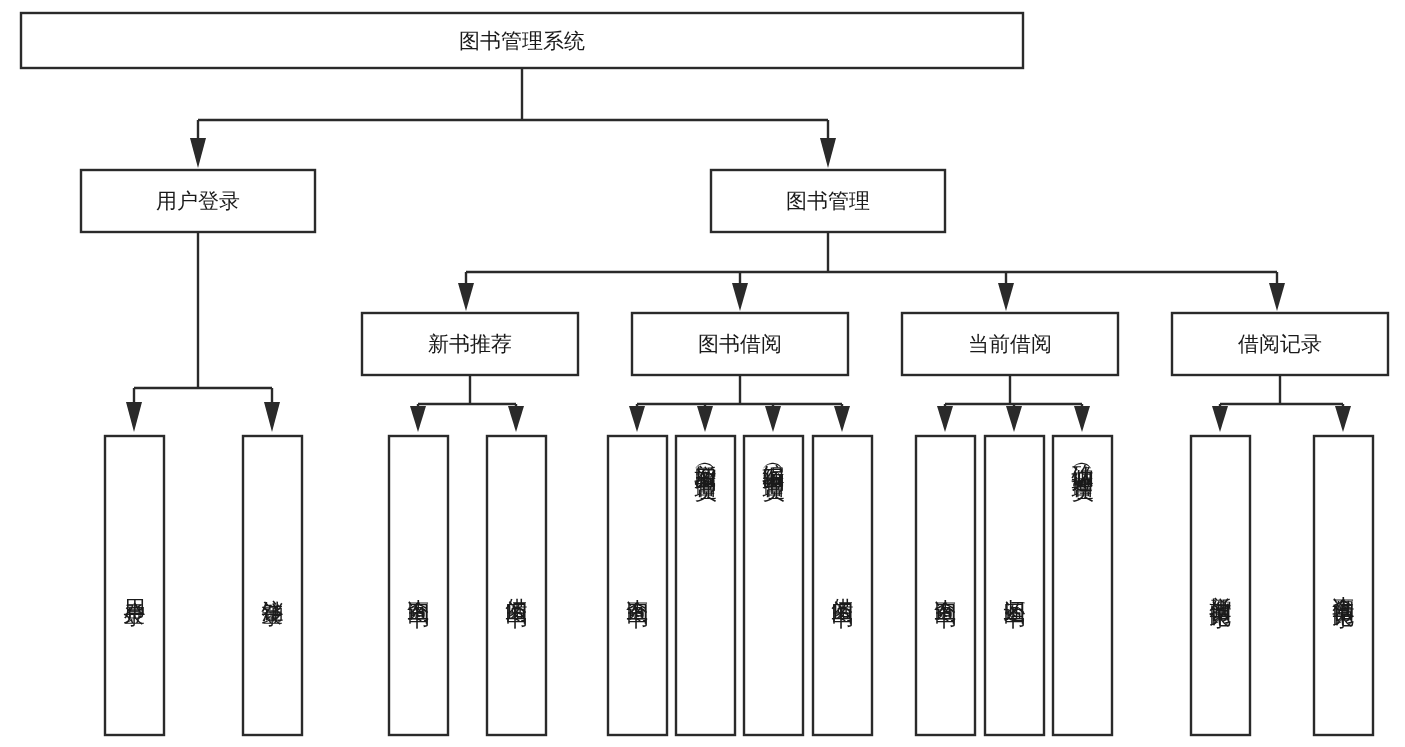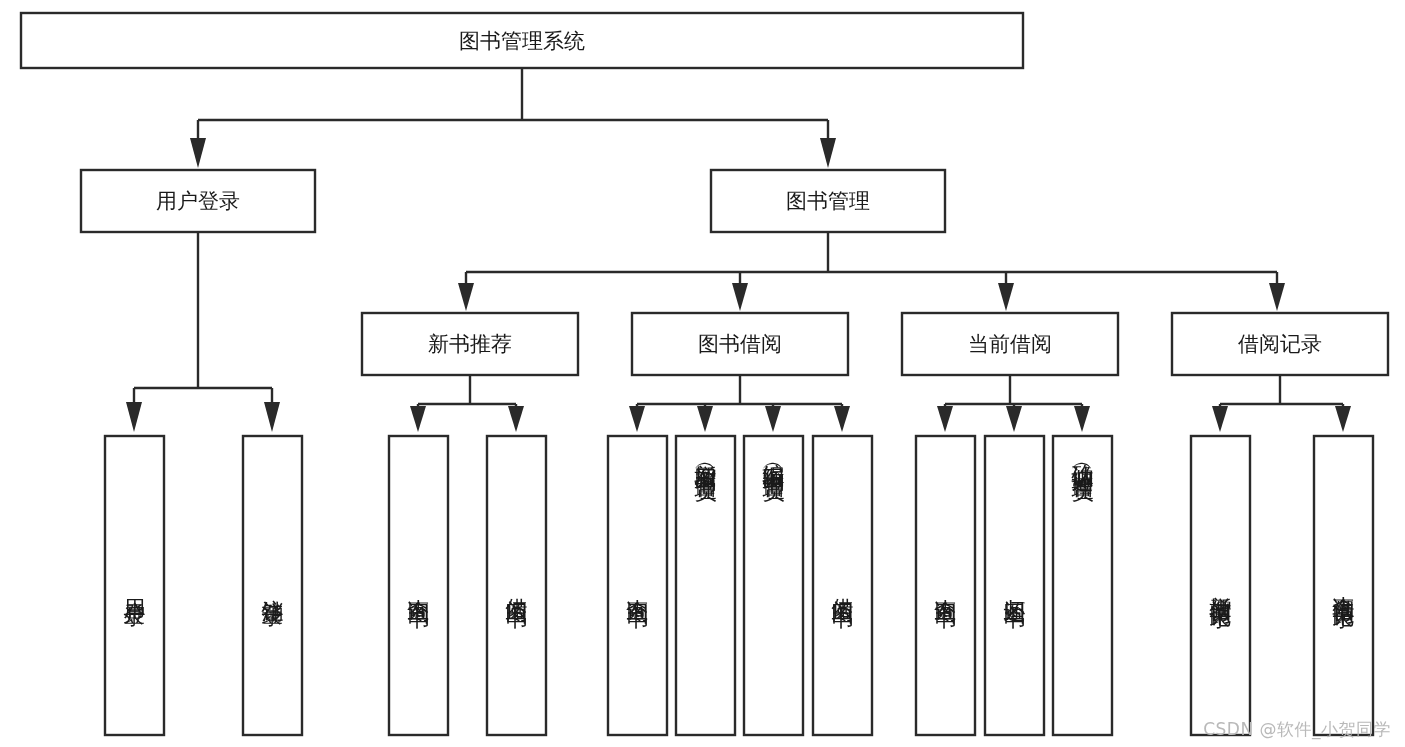--- a/index.html
+++ b/index.html
@@ -244,14 +244,13 @@
     <span class="vlabel-text" style="margin-top:10px;">确认归还（管理员）</span>
   </div>
 
   <div class="vlabel-wrap" style="left:1191px; top:436px; width:59px; height:299px;">
     <span class="vlabel-text">新增借阅记录</span>
   </div>
   <div class="vlabel-wrap" style="left:1314px; top:436px; width:59px; height:299px;">
     <span class="vlabel-text">查询借阅记录</span>
   </div>
 
-  <div class="watermark">CSDN @软件_小贺同学</div>
 </div>
 
 </body></html>

